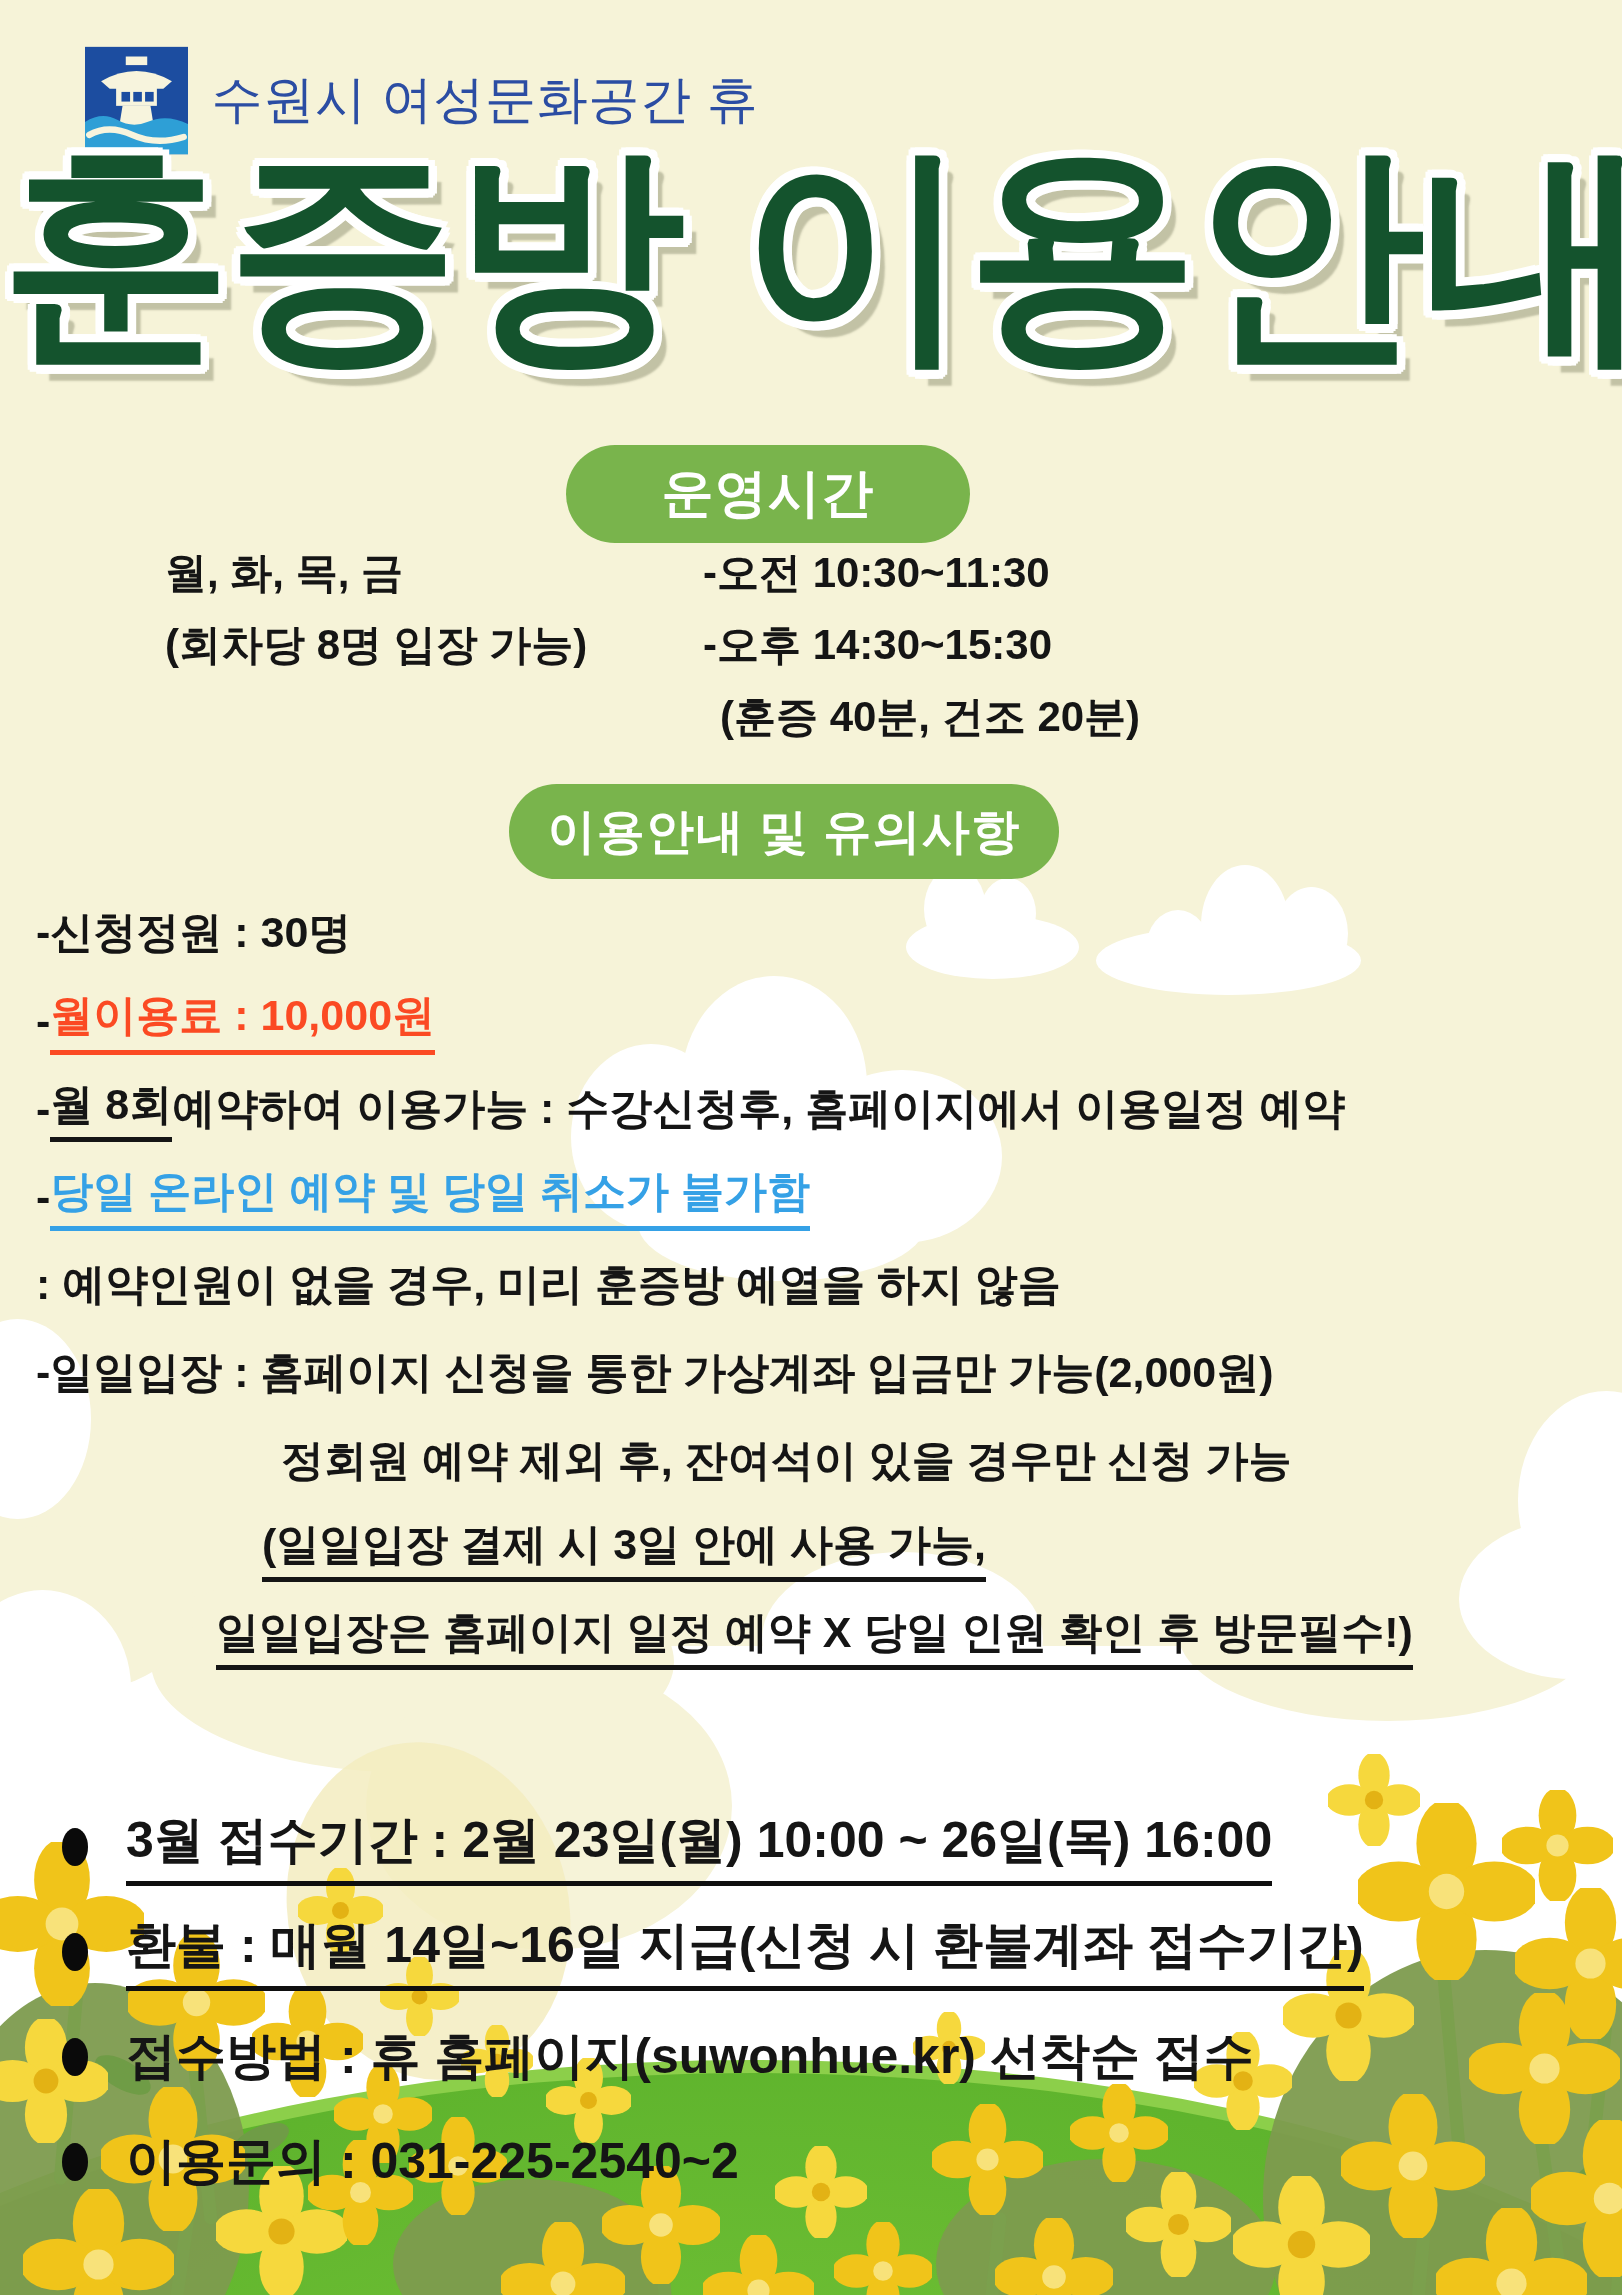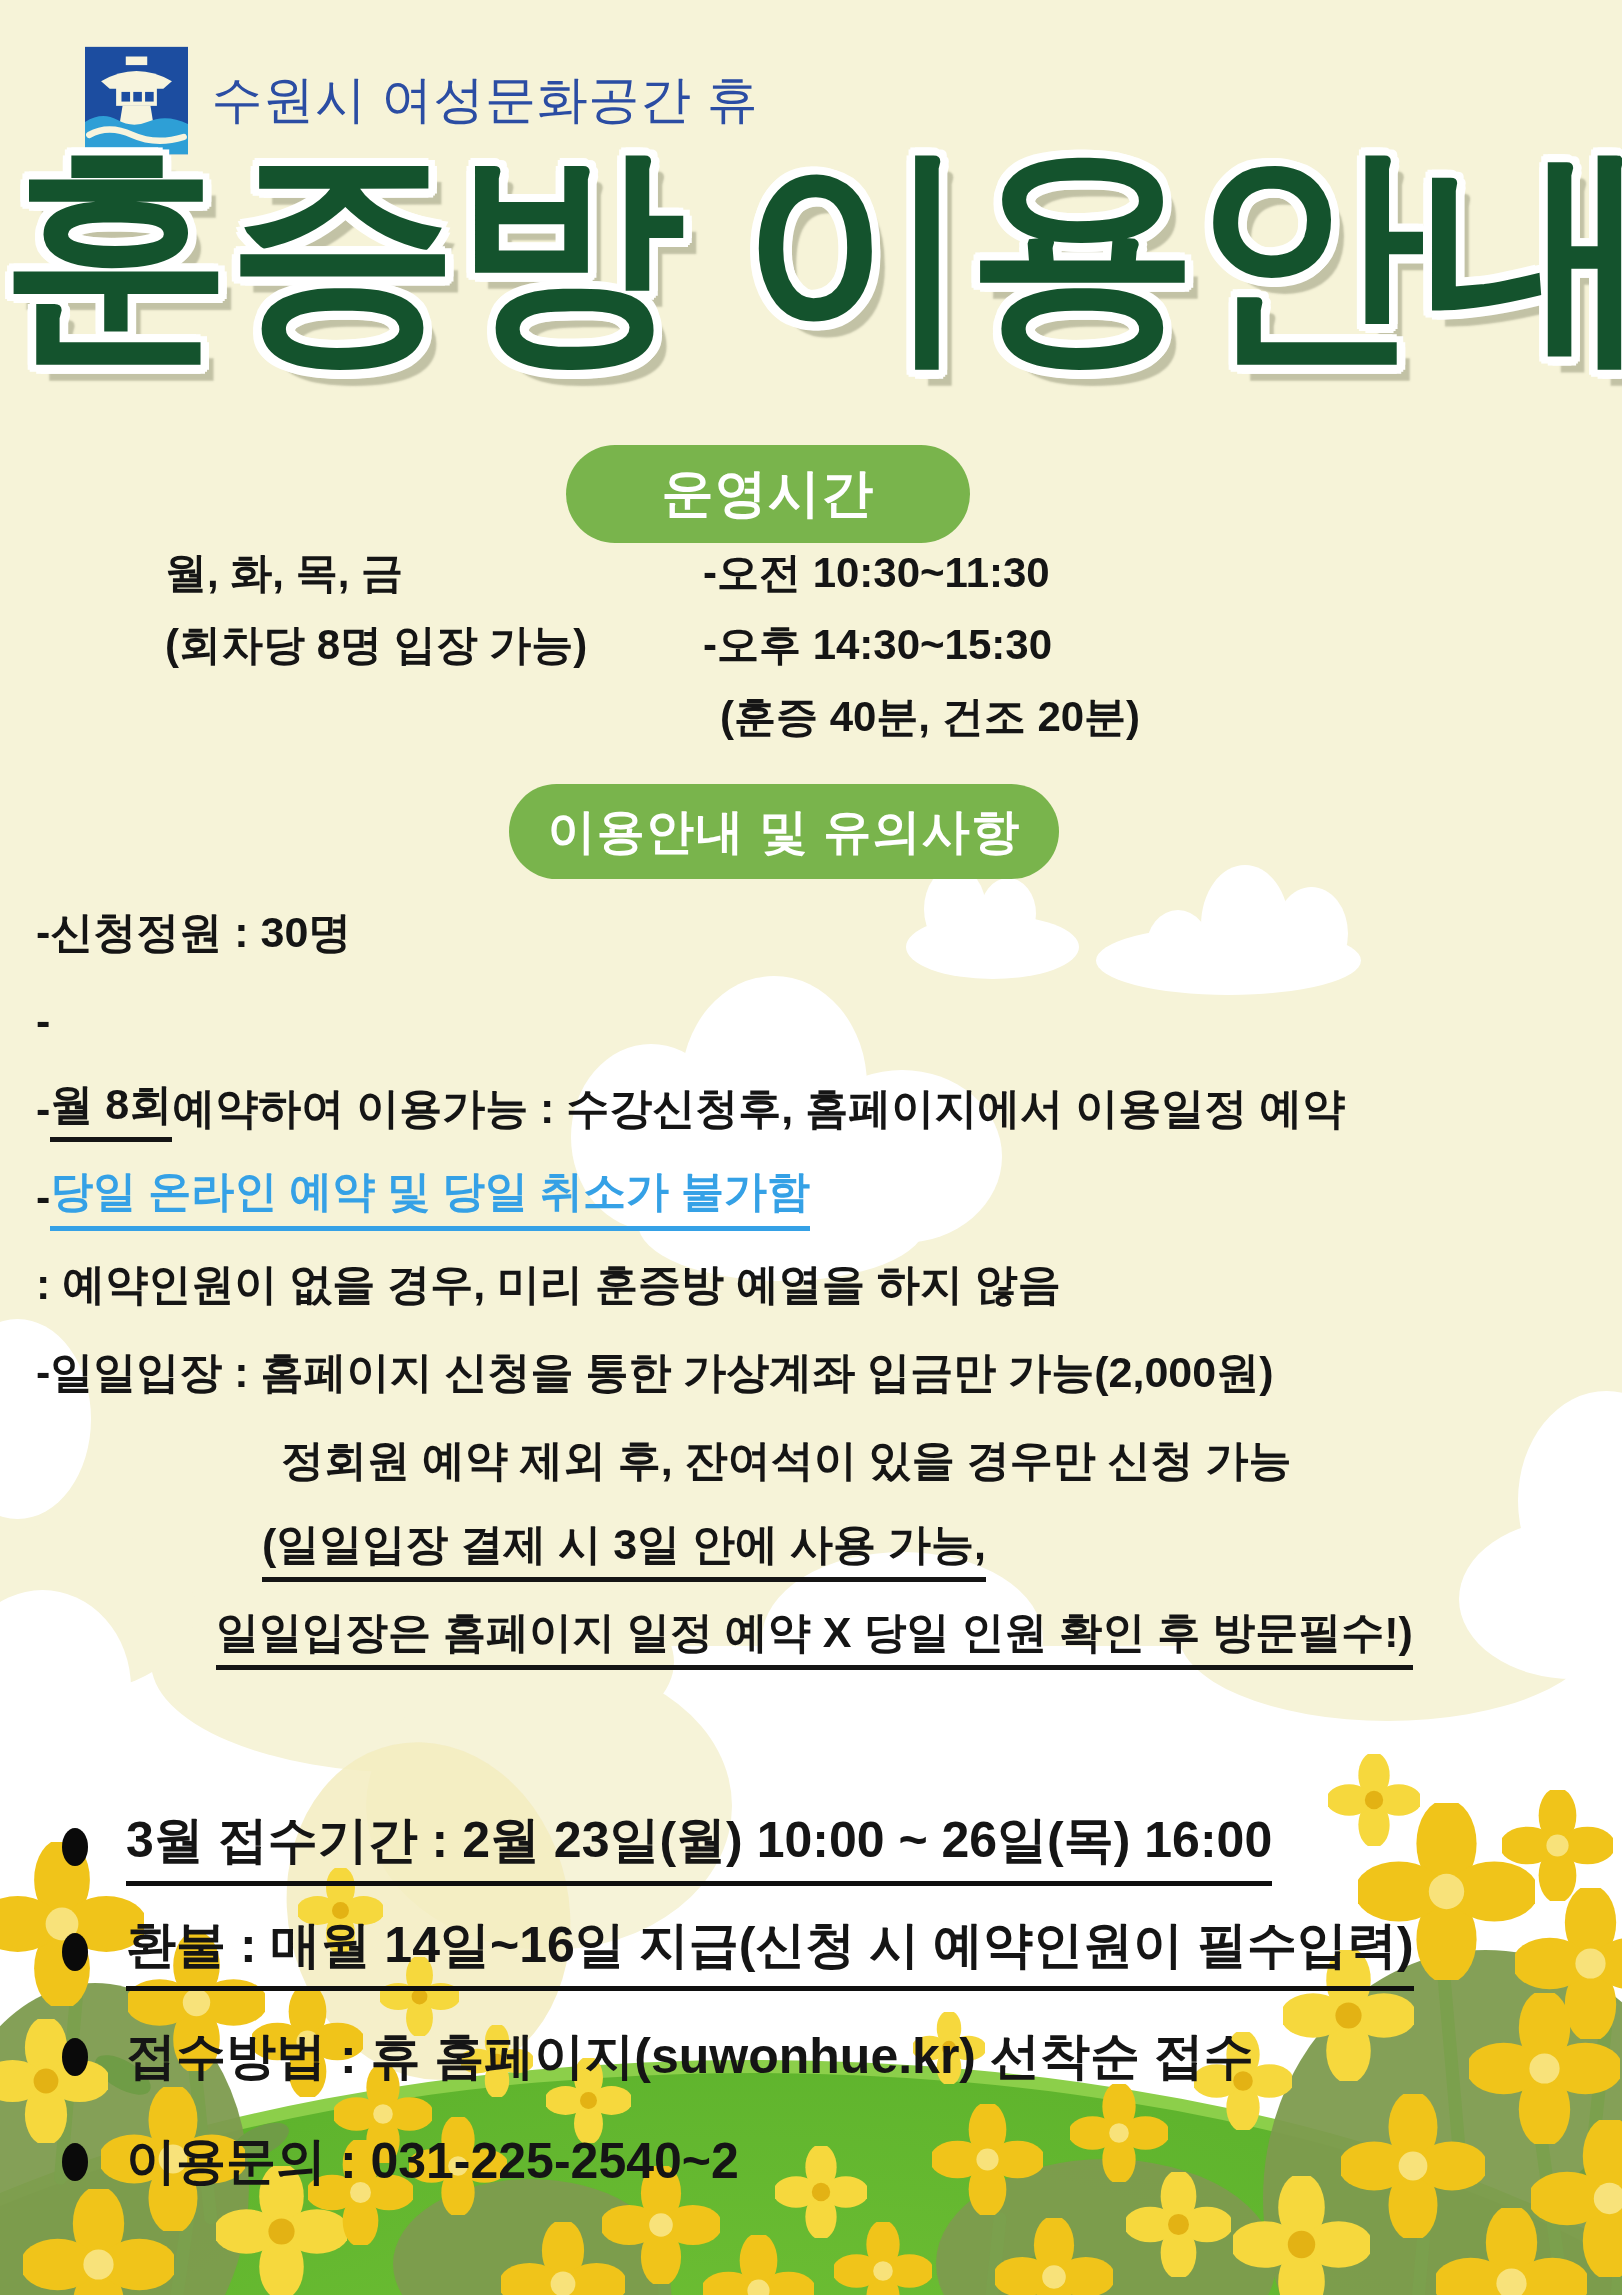--- a/index.html
+++ b/index.html
@@ -465,20 +465,21 @@
     </div>
   </div>
 
   <div class="badge" id="badge-guide">이용안내 및 유의사항</div>
   <div class="guide">
     <div class="ln">
       <span>-신청정원 : 30명</span>
     </div>
     <div class="ln">
       <span>-</span>
+        <span class="u-red">월이용료 : 10,000원</span>
     </div>
     <div class="ln">
       <span>-</span>
         <span class="u-black">월 8회</span>
         <span> 예약하여 이용가능 : 수강신청후, 홈페이지에서 이용일정 예약</span>
     </div>
     <div class="ln">
       <span>-</span>
         <span class="u-blue">당일 온라인 예약 및 당일 취소가 불가함</span>
     </div>
@@ -499,21 +500,21 @@
     </div>
   </div>
 
   <div class="notices" id="notices">
       <div class="notice-row">
         <span class="dot"></span>
         <span class="nu">3월 접수기간 : 2월 23일(월) 10:00 ~ 26일(목) 16:00</span>
       </div>
       <div class="notice-row">
         <span class="dot"></span>
-        <span class="nu">환불 : 매월 14일~16일 지급(신청 시 예약인원이 필수입력)</span>
+        <span class="nu">환불 : 매월 14일~16일 지급(신청 시 환불계좌 접수기간)</span>
       </div>
       <div class="notice-row">
         <span class="dot"></span>
         <span class="">접수방법 :  휴 홈페이지(suwonhue.kr) 선착순 접수</span>
       </div>
       <div class="notice-row">
         <span class="dot"></span>
         <span class="">이용문의 : 031-225-2540~2</span>
       </div>
     </div>

